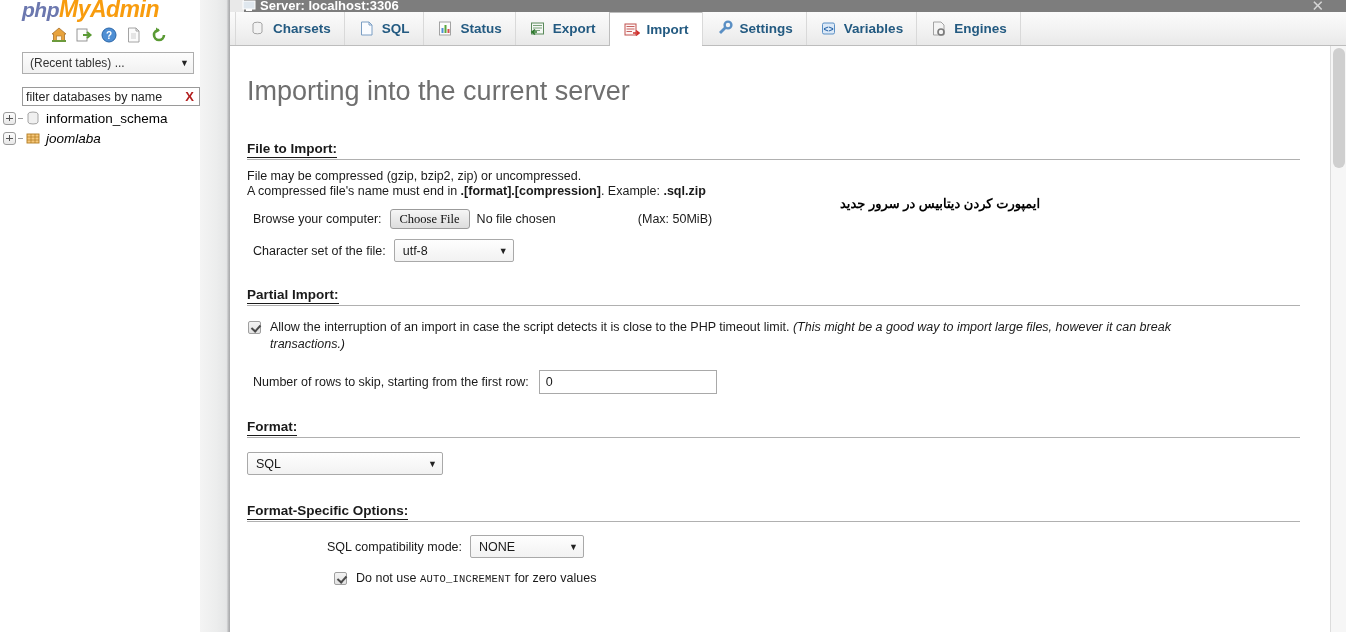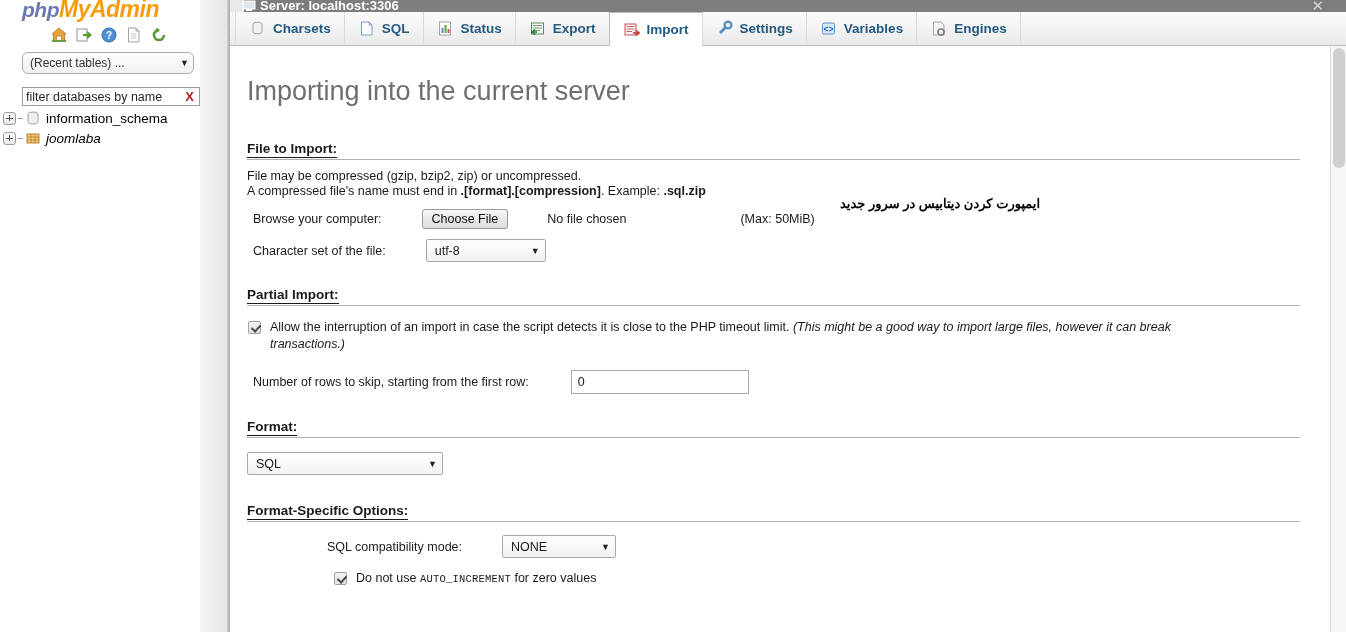--- a/index.html
+++ b/index.html
@@ -42,21 +42,21 @@
     display: flex; align-items: center; gap: 7px;
     margin: 5px 0 0 50px;
   }
   .icon-row .ic { width: 18px; height: 18px; display: block; cursor: pointer; }
 
   .recent-select {
     margin: 8px 0 0 22px;
     width: 172px; height: 22px;
     border: 1px solid #aeaeae;
     background: linear-gradient(to bottom,#fdfdfd,#f1f1f1);
-    border-radius: 6px;
+    border-radius: 0;
     display: flex; align-items: center;
     font-size: 12px; color: #333;
     padding: 0 4px 0 7px;
     cursor: pointer;
   }
   .recent-select .lbl { flex: 1; }
   .recent-select .arr { font-size: 9px; color: #222; }
 
   .filter-box {
     margin: 13px 0 0 22px;
@@ -192,34 +192,35 @@
 
   .desc {
     margin-top: 9px;
     font-size: 12.5px; color: #1a1a1a; line-height: 15px;
   }
   .desc b { font-weight: bold; }
 
   .formrow {
     display: flex; align-items: center;
     margin-top: 10px;
-    font-size: 12.5px; color: #1a1a1a; gap: 32px;
+    font-size: 12.5px; color: #1a1a1a;
   }
   .formrow .flabel { padding-left: 6px; }
 
   .filebtn {
     margin-left: 8px;
     height: 20px;
     border: 1px solid #9b9b9b;
     border-radius: 3px;
     background: linear-gradient(to bottom,#f6f6f6,#dddddd);
     font-size: 12.5px; color: #0e0e0e;
     padding: 0 9px;
     display: flex; align-items: center;
     cursor: pointer;
+    font-family: Liberation Serif, serif;
   }
   .nofile { margin-left: 7px; font-size: 12.5px; color: #1a1a1a; }
   .maxsize { margin-left: 82px; font-size: 12.5px; color: #1a1a1a; }
 
   .selectbox {
     border: 1px solid #a9a9a9;
     border-radius: 2px;
     background: linear-gradient(to bottom,#fefefe,#f2f2f2);
     height: 23px;
     display: flex; align-items: center;

